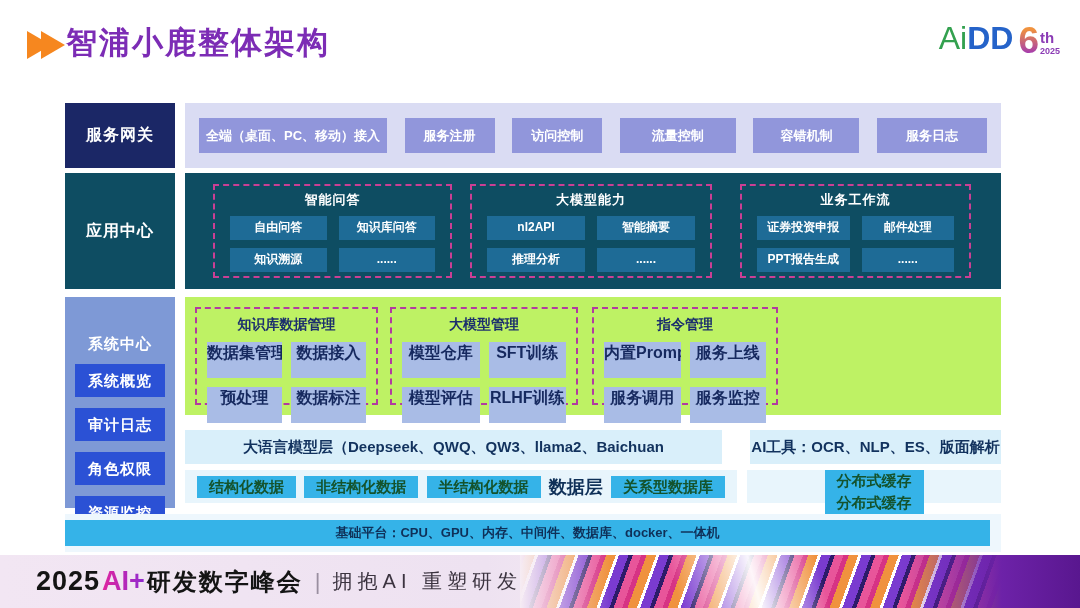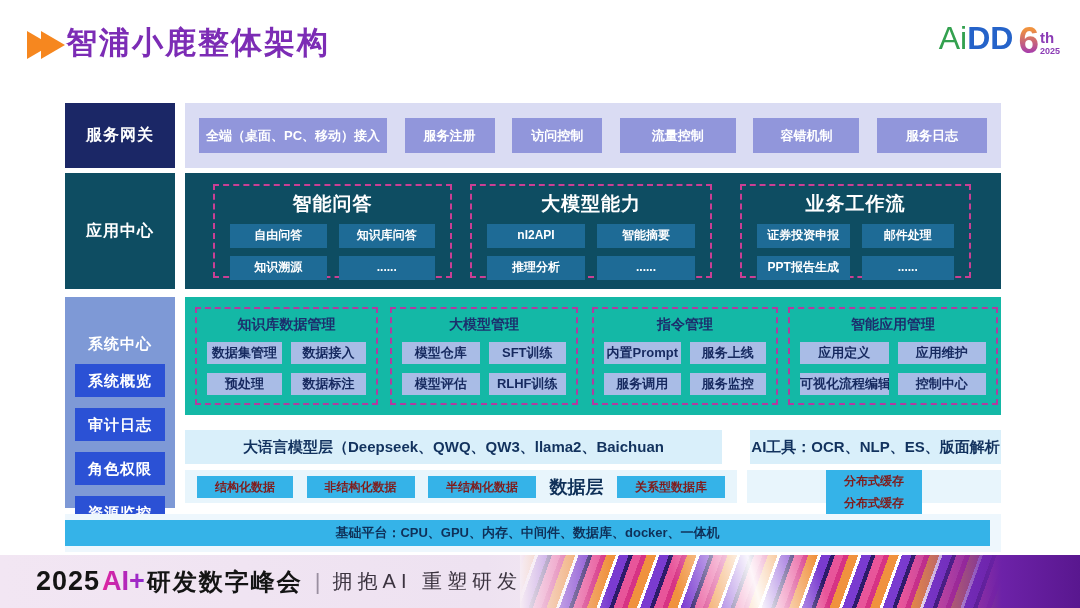--- a/index.html
+++ b/index.html
@@ -47,51 +47,51 @@
   .gw-btn { background:#9196db; color:#fff; font-weight:700; font-size:13px;
     height:35px; line-height:35px; text-align:center; white-space:nowrap; }
   .gw-w1{width:188px}.gw-w2{width:90px}.gw-w3{width:90px}.gw-w4{width:116px}.gw-w5{width:106px}.gw-w6{width:110px}
 
   
   .app-box { position:absolute; left:185px; top:173px; width:816px; height:116px; background:#0e4d62; }
   .app-group { position:absolute; top:11px; height:94px; border:2px dashed #cb3f94; }
   .app-g0 { left:28px;  width:239px; }
   .app-g1 { left:285px; width:242px; }
   .app-g2 { left:555px; width:231px; }
-  .app-group-title { color:#fff; font-weight:700; font-size:19px; text-align:center;
+  .app-group-title { color:#fff; font-weight:700; font-size:13px; text-align:center;
     margin-top:5px; letter-spacing:1px; }
   .app-grid { display:grid; grid-template-columns:1fr 1fr; gap:8px 12px; padding:7px 15px 0; }
   .app-btn { background:#1e6b96; color:#fff; font-size:12px; font-weight:600;
     text-align:center; height:24px; line-height:23px; white-space:nowrap; }
 
   
-  .mgmt-box { position:absolute; left:185px; top:297px; width:816px; height:118px; background:#14b8a6; }
+  .mgmt-box { position:absolute; left:185px; top:297px; width:816px; height:118px; background:#bef264; }
   .mgmt-group { position:absolute; top:10px; height:98px; border:2px dashed #b23ba0; }
   .mg0 { left:10px;  width:183px; }
   .mg1 { left:205px; width:188px; }
   .mg2 { left:407px; width:186px; }
   .mg3 { left:603px; width:210px; }
   .mgmt-title { color:#1c2f6d; font-weight:800; font-size:14px; text-align:center; margin-top:7px; }
   .mgmt-grid { display:grid; grid-template-columns:1fr 1fr; gap:9px 9px; padding:8px 10px 0; }
-  .mgmt-btn { background:#a9bce6; color:#16295f; font-size:13px; font-weight:700;
-    text-align:center; height:22px; line-height:22px; white-space:nowrap; overflow:hidden; }
+  .mgmt-btn { background:#a9bce6; color:#16295f; font-size:16px; font-weight:700;
+    text-align:center; height:36px; line-height:22px; white-space:nowrap; overflow:hidden; }
 
   
   .llm-box { position:absolute; top:430px; height:34px; background:#d9effa; color:#12325e;
     font-weight:800; font-size:15px; display:flex; align-items:center; justify-content:center; }
   .llm-left  { left:185px; width:537px; }
   .llm-right { left:750px; width:251px; }
 
   
   .data-strip { position:absolute; top:470px; height:33px; background:#e8f5fc;
     display:flex; align-items:center; }
   .ds-left  { left:185px; width:552px; justify-content:space-between; padding:0 12px; }
   .ds-right { left:747px; width:254px; justify-content:space-evenly;flex-direction:column; }
-  .data-btn { background:#35b3e8; color:#7f1d1d; font-weight:700; font-size:12px;
-    height:22px; line-height:22px; padding:0 18px; white-space:nowrap; }
+  .data-btn { background:#35b3e8; color:#14532d; font-weight:700; font-size:15px;
+    height:22px; line-height:22px; padding:0 12px; white-space:nowrap; }
   .data-label { color:#0f3058; font-weight:800; font-size:18px; }
 
   
   .platform-strip { position:absolute; left:65px; top:514px; width:936px; height:38px; background:#eef7fd; }
   .platform-bar { position:absolute; left:65px; top:520px; width:925px; height:26px; background:#35b3e8;
     color:#0f3058; font-weight:800; font-size:13px; display:flex; align-items:center; justify-content:center; }
 
   
   .footer { position:absolute; left:0; top:555px; width:1080px; height:53px;
     background:linear-gradient(90deg,#f2e6f3,#eee2f1 45%,#f6ecf4 60%); }
@@ -205,29 +205,20 @@
     </div>
     <div class="mgmt-group mg2">
       <div class="mgmt-title">指令管理</div>
       <div class="mgmt-grid">
         <div class="mgmt-btn">内置Prompt</div>
         <div class="mgmt-btn">服务上线</div>
         <div class="mgmt-btn">服务调用</div>
         <div class="mgmt-btn">服务监控</div>
       </div>
     </div>
-    <div class="mgmt-group mg3">
-      <div class="mgmt-title">智能应用管理</div>
-      <div class="mgmt-grid">
-        <div class="mgmt-btn">应用定义</div>
-        <div class="mgmt-btn">应用维护</div>
-        <div class="mgmt-btn">可视化流程编辑</div>
-        <div class="mgmt-btn">控制中心</div>
-      </div>
-    </div>
   </div>
 
   <div class="llm-box llm-left">大语言模型层（Deepseek、QWQ、QW3、llama2、Baichuan</div>
   <div class="llm-box llm-right">AI工具：OCR、NLP、ES、版面解析</div>
 
   <div class="data-strip ds-left">
     <div class="data-btn">结构化数据</div>
     <div class="data-btn">非结构化数据</div>
     <div class="data-btn">半结构化数据</div>
     <div class="data-label">数据层</div>

